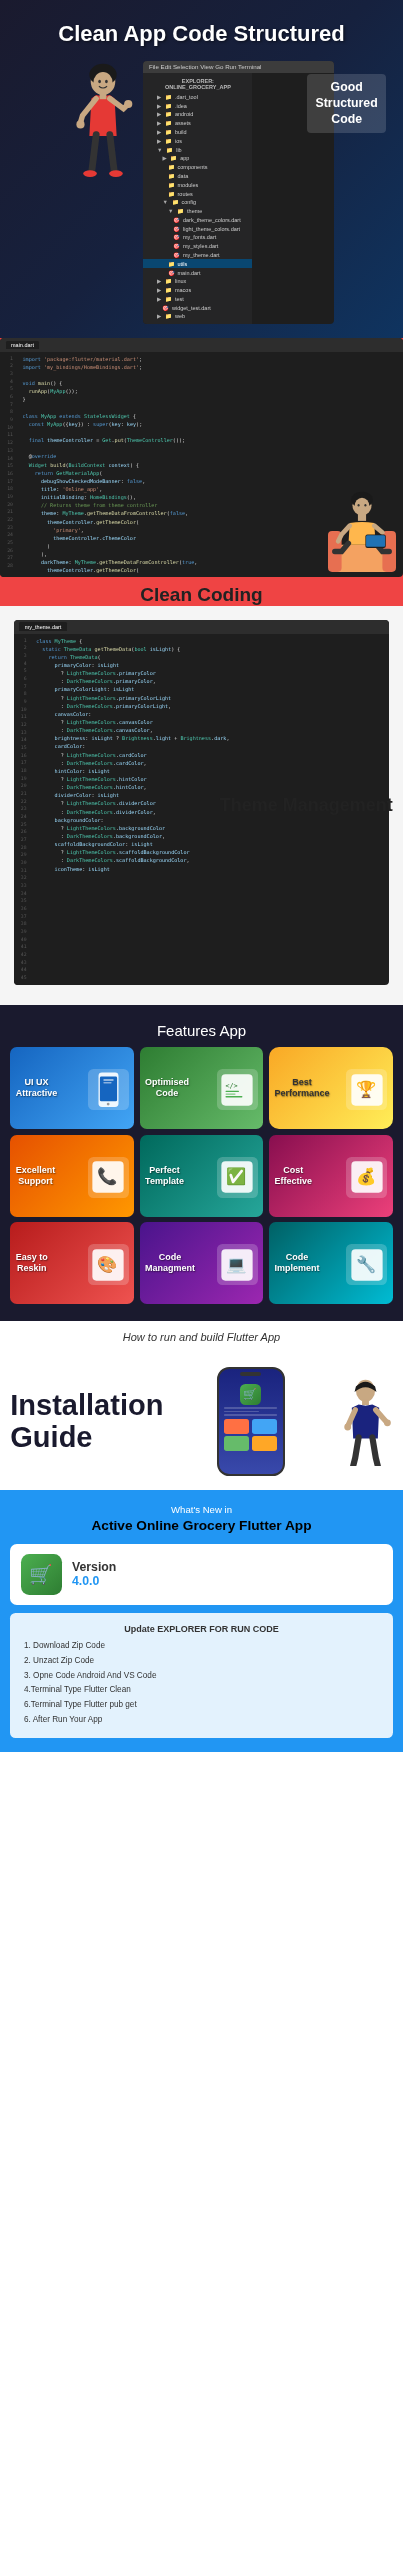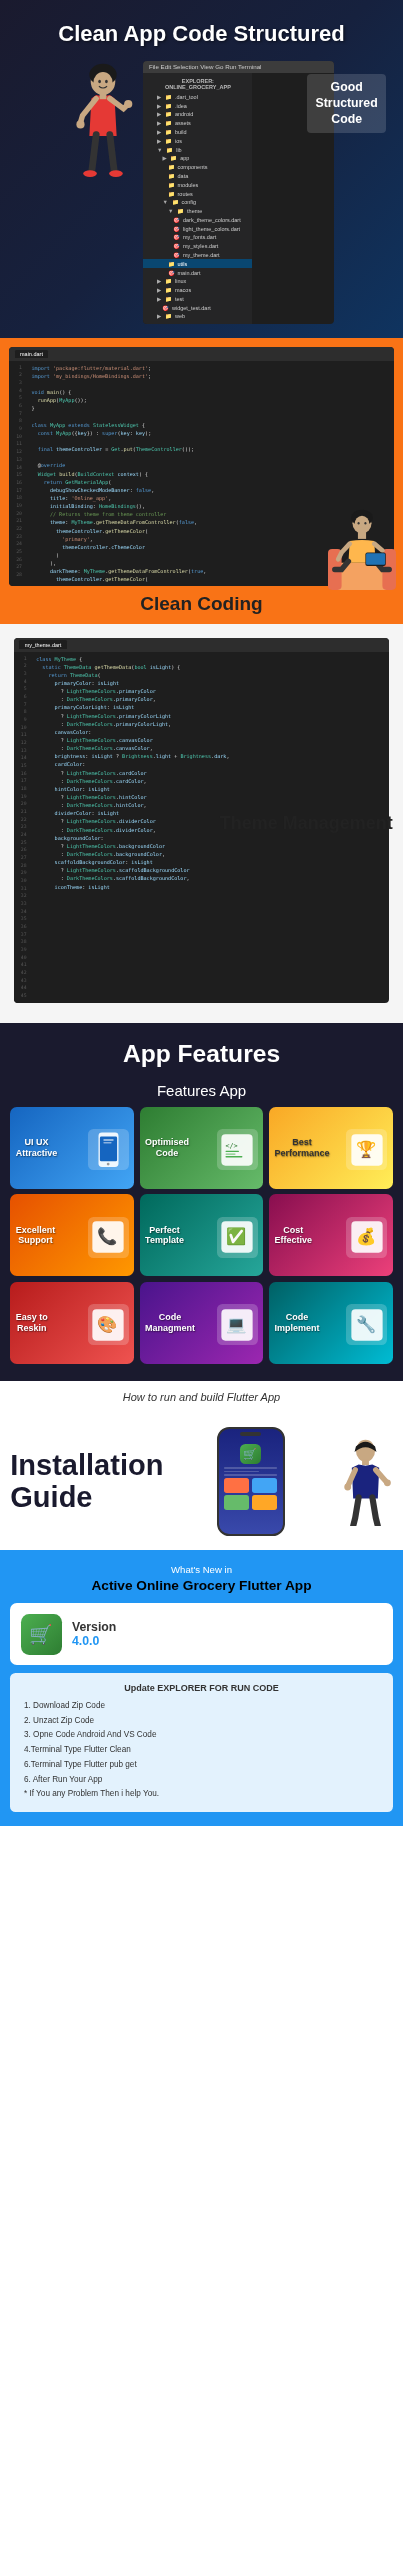--- a/index.html
+++ b/index.html
@@ -100,22 +100,22 @@
       font-size: 12.3px;
       font-weight: 900;
       padding: 5.5px 8.2px;
       border-radius: 4.1px;
       text-align: center;
       line-height: 1.3;
     }
 
     
     .clean-coding-section {
-      background: #f97316;
-      padding: 9px;
+      background: #ef4444;
+      padding: 0;
       position: relative;
       min-height: 205px;
     }
     .code-window {
       background: #1e1e1e;
       border-radius: 4.1px;
       overflow: hidden;
       font-size: 5.1px;
       margin-bottom: 6.8px;
     }
@@ -237,21 +237,21 @@
       border-radius: 5.5px;
       overflow: hidden;
       background: rgba(255,255,255,0.2);
       display: flex;
       align-items: center;
       justify-content: center;
       margin-top: 3.4px;
     }
     .fc-blue { background: linear-gradient(135deg, #1565c0, #42a5f5); }
     .fc-green { background: linear-gradient(135deg, #2e7d32, #66bb6a); }
-    .fc-yellow { background: linear-gradient(135deg, #f9a825, #ffee58); }
+    .fc-yellow { background: linear-gradient(135deg, #f9a825, #ffee58); border-radius: 10px; }
     .fc-orange { background: linear-gradient(135deg, #e65100, #ff9800); }
     .fc-teal { background: linear-gradient(135deg, #00695c, #26a69a); }
     .fc-pink { background: linear-gradient(135deg, #880e4f, #ec407a); }
     .fc-red { background: linear-gradient(135deg, #b71c1c, #ef5350); }
     .fc-purple { background: linear-gradient(135deg, #4a148c, #9c27b0); }
     .fc-cyan { background: linear-gradient(135deg, #006064, #00bcd4); }
 
     
     .how-to-run {
       background: #fff;
@@ -574,21 +574,20 @@
         &nbsp;&nbsp;&nbsp;&nbsp;&nbsp;&nbsp;<span class="var">iconTheme</span>: <span class="var">isLight</span><br>
       </div>
     </div>
   </div>
 
   <div class="theme-label">Theme
 Management</div>
 </div>
 
 <div class="features-section">
-  <h2 class="features-title">App Features</h2>
 
   <div style="color: #fff; text-align: center; font-size: 15px; font-weight: 400; margin-bottom: 8.2px;">Features App</div>
 
   <div class="features-grid">
 
     <div class="feature-card fc-blue">
       <div class="feature-card-label">UI UX<br>Attractive</div>
       <div class="feature-icon-area">
         <svg width="31" height="38" viewBox="0 0 45 55">
           <rect x="8" y="2" width="29" height="50" rx="5" fill="#fff" opacity="0.9"></rect>
@@ -750,17 +749,16 @@
 
   <div class="update-guidance">
     <div class="update-guidance-title">Update EXPLORER FOR RUN CODE</div>
     <div class="update-guidance-list">
       <div>1. Download Zip Code</div>
       <div>2. Unzact Zip Code</div>
       <div>3. Opne Code Android And VS Code</div>
       <div>4.Terminal Type Flutter Clean</div>
       <div>6.Terminal Type Flutter pub get</div>
       <div>6. After Run Your App</div>
-      <div>* If You any Problem Then i help You.</div>
     </div>
   </div>
 </div>
 
 
 </body></html>

